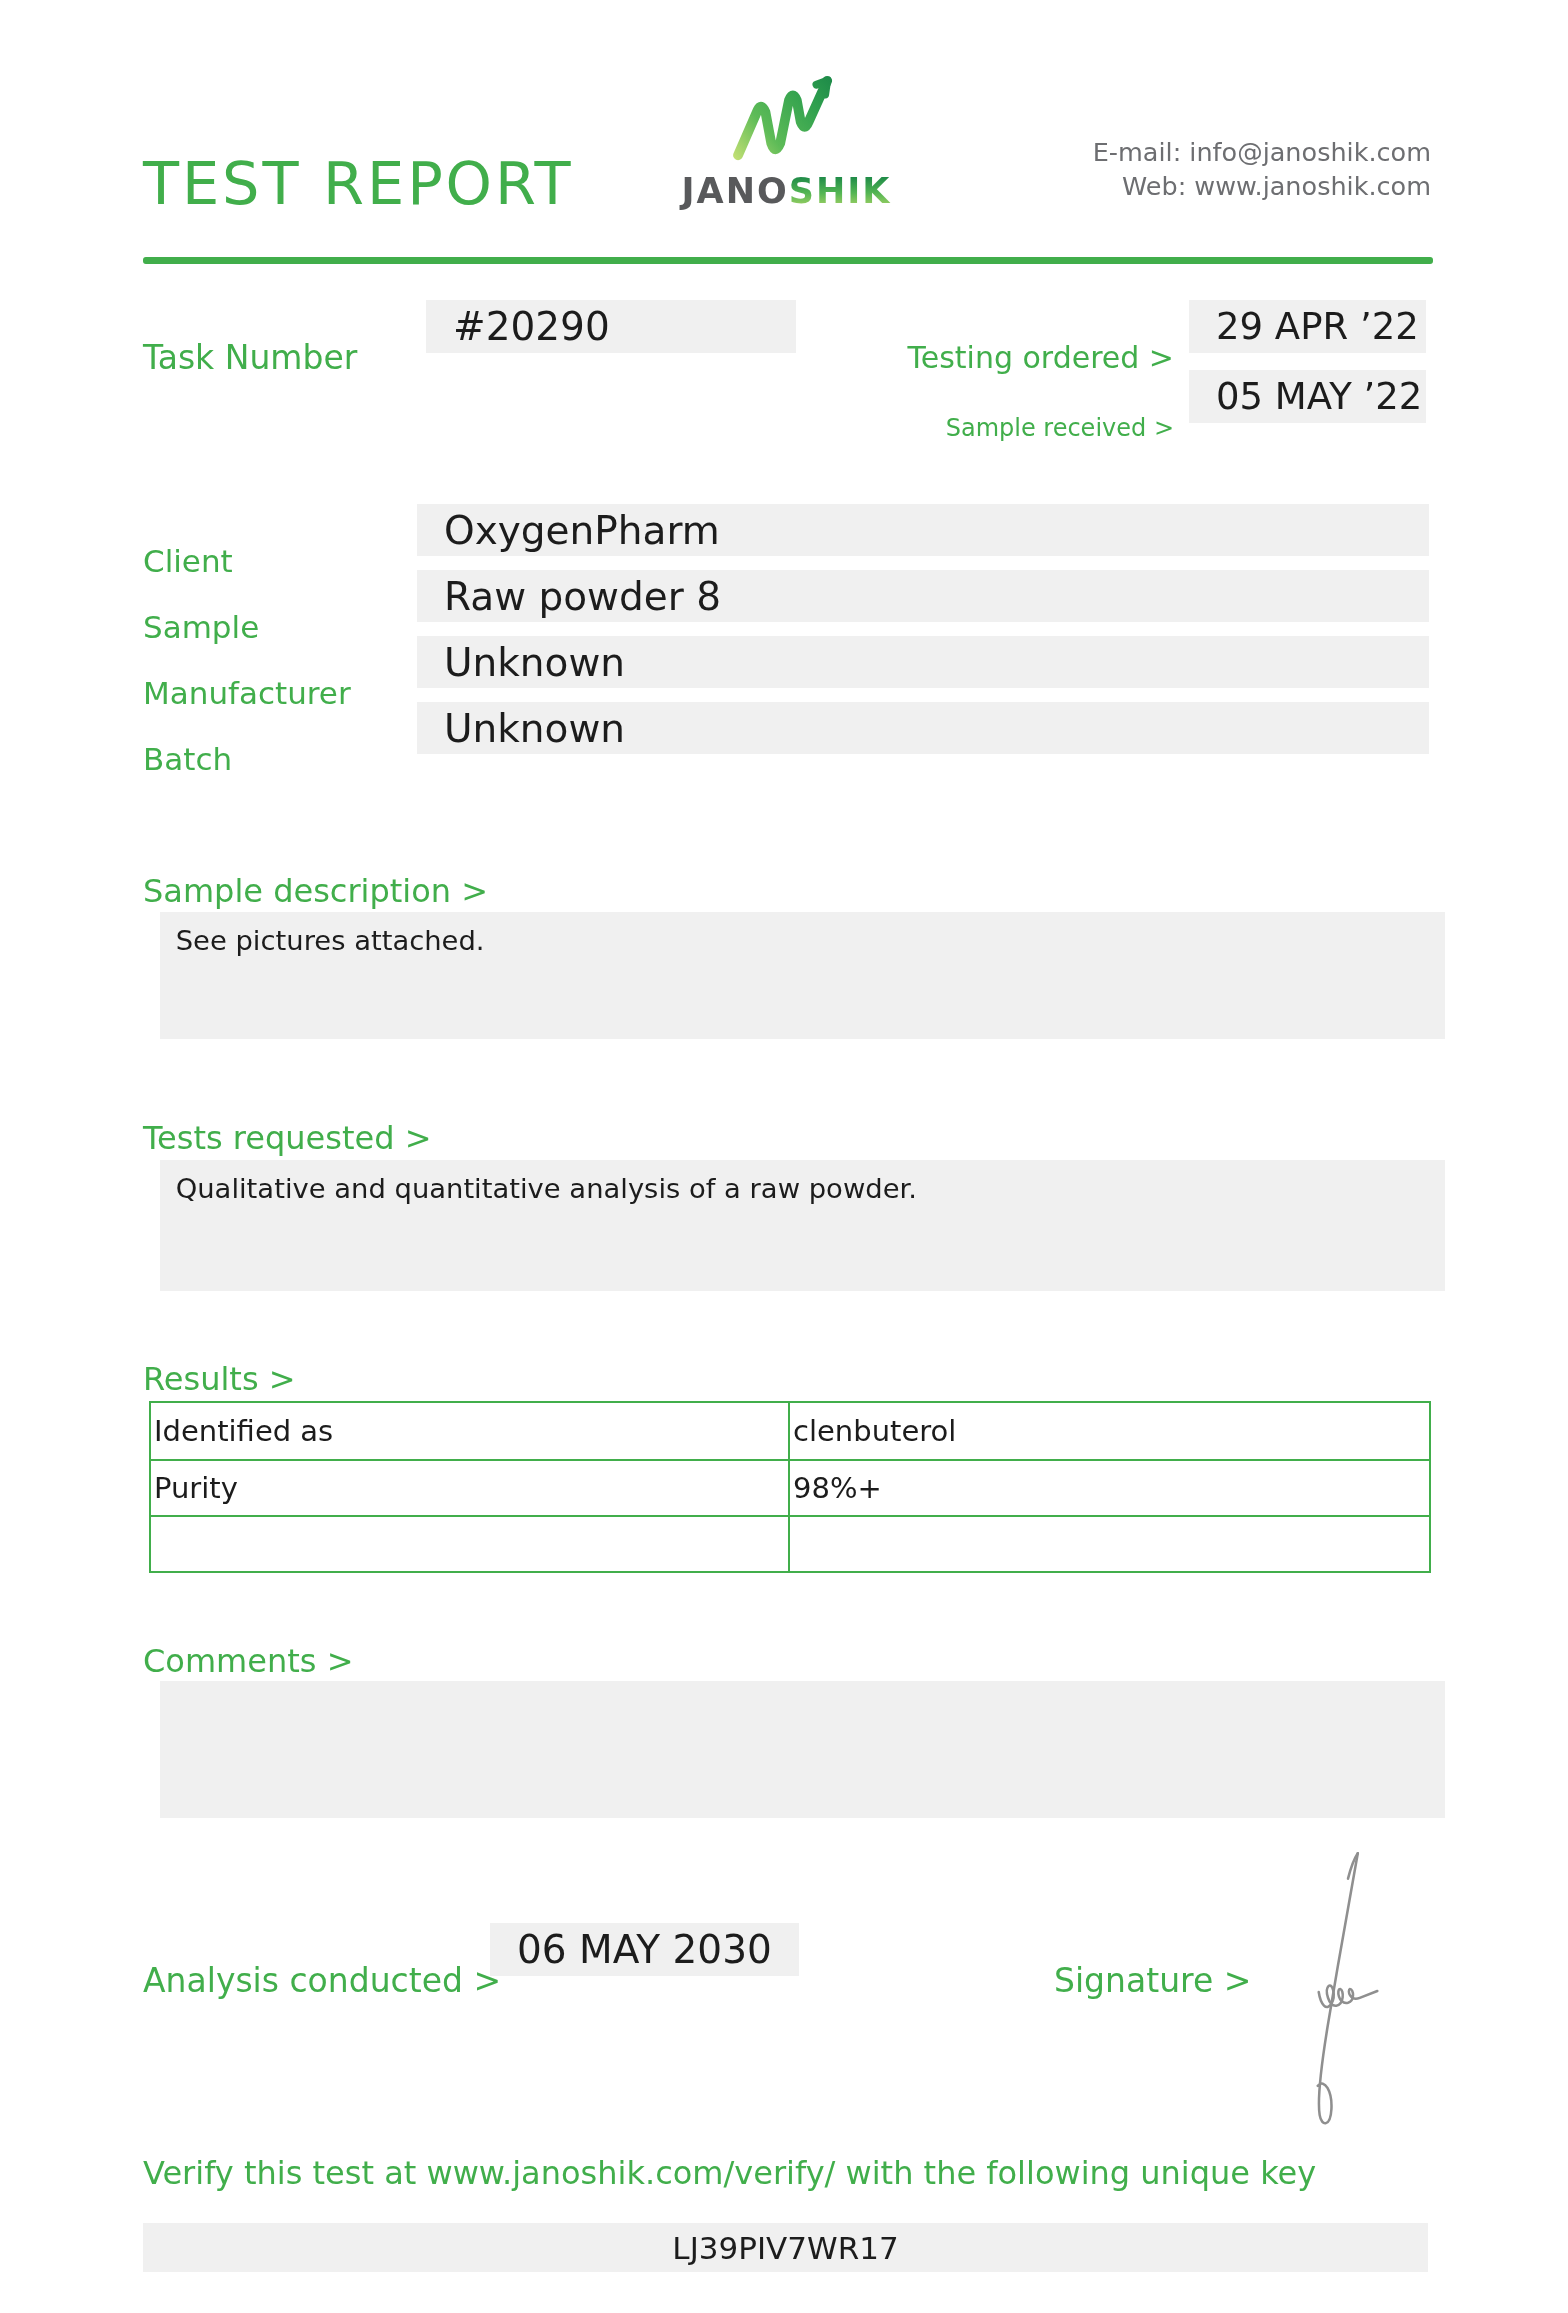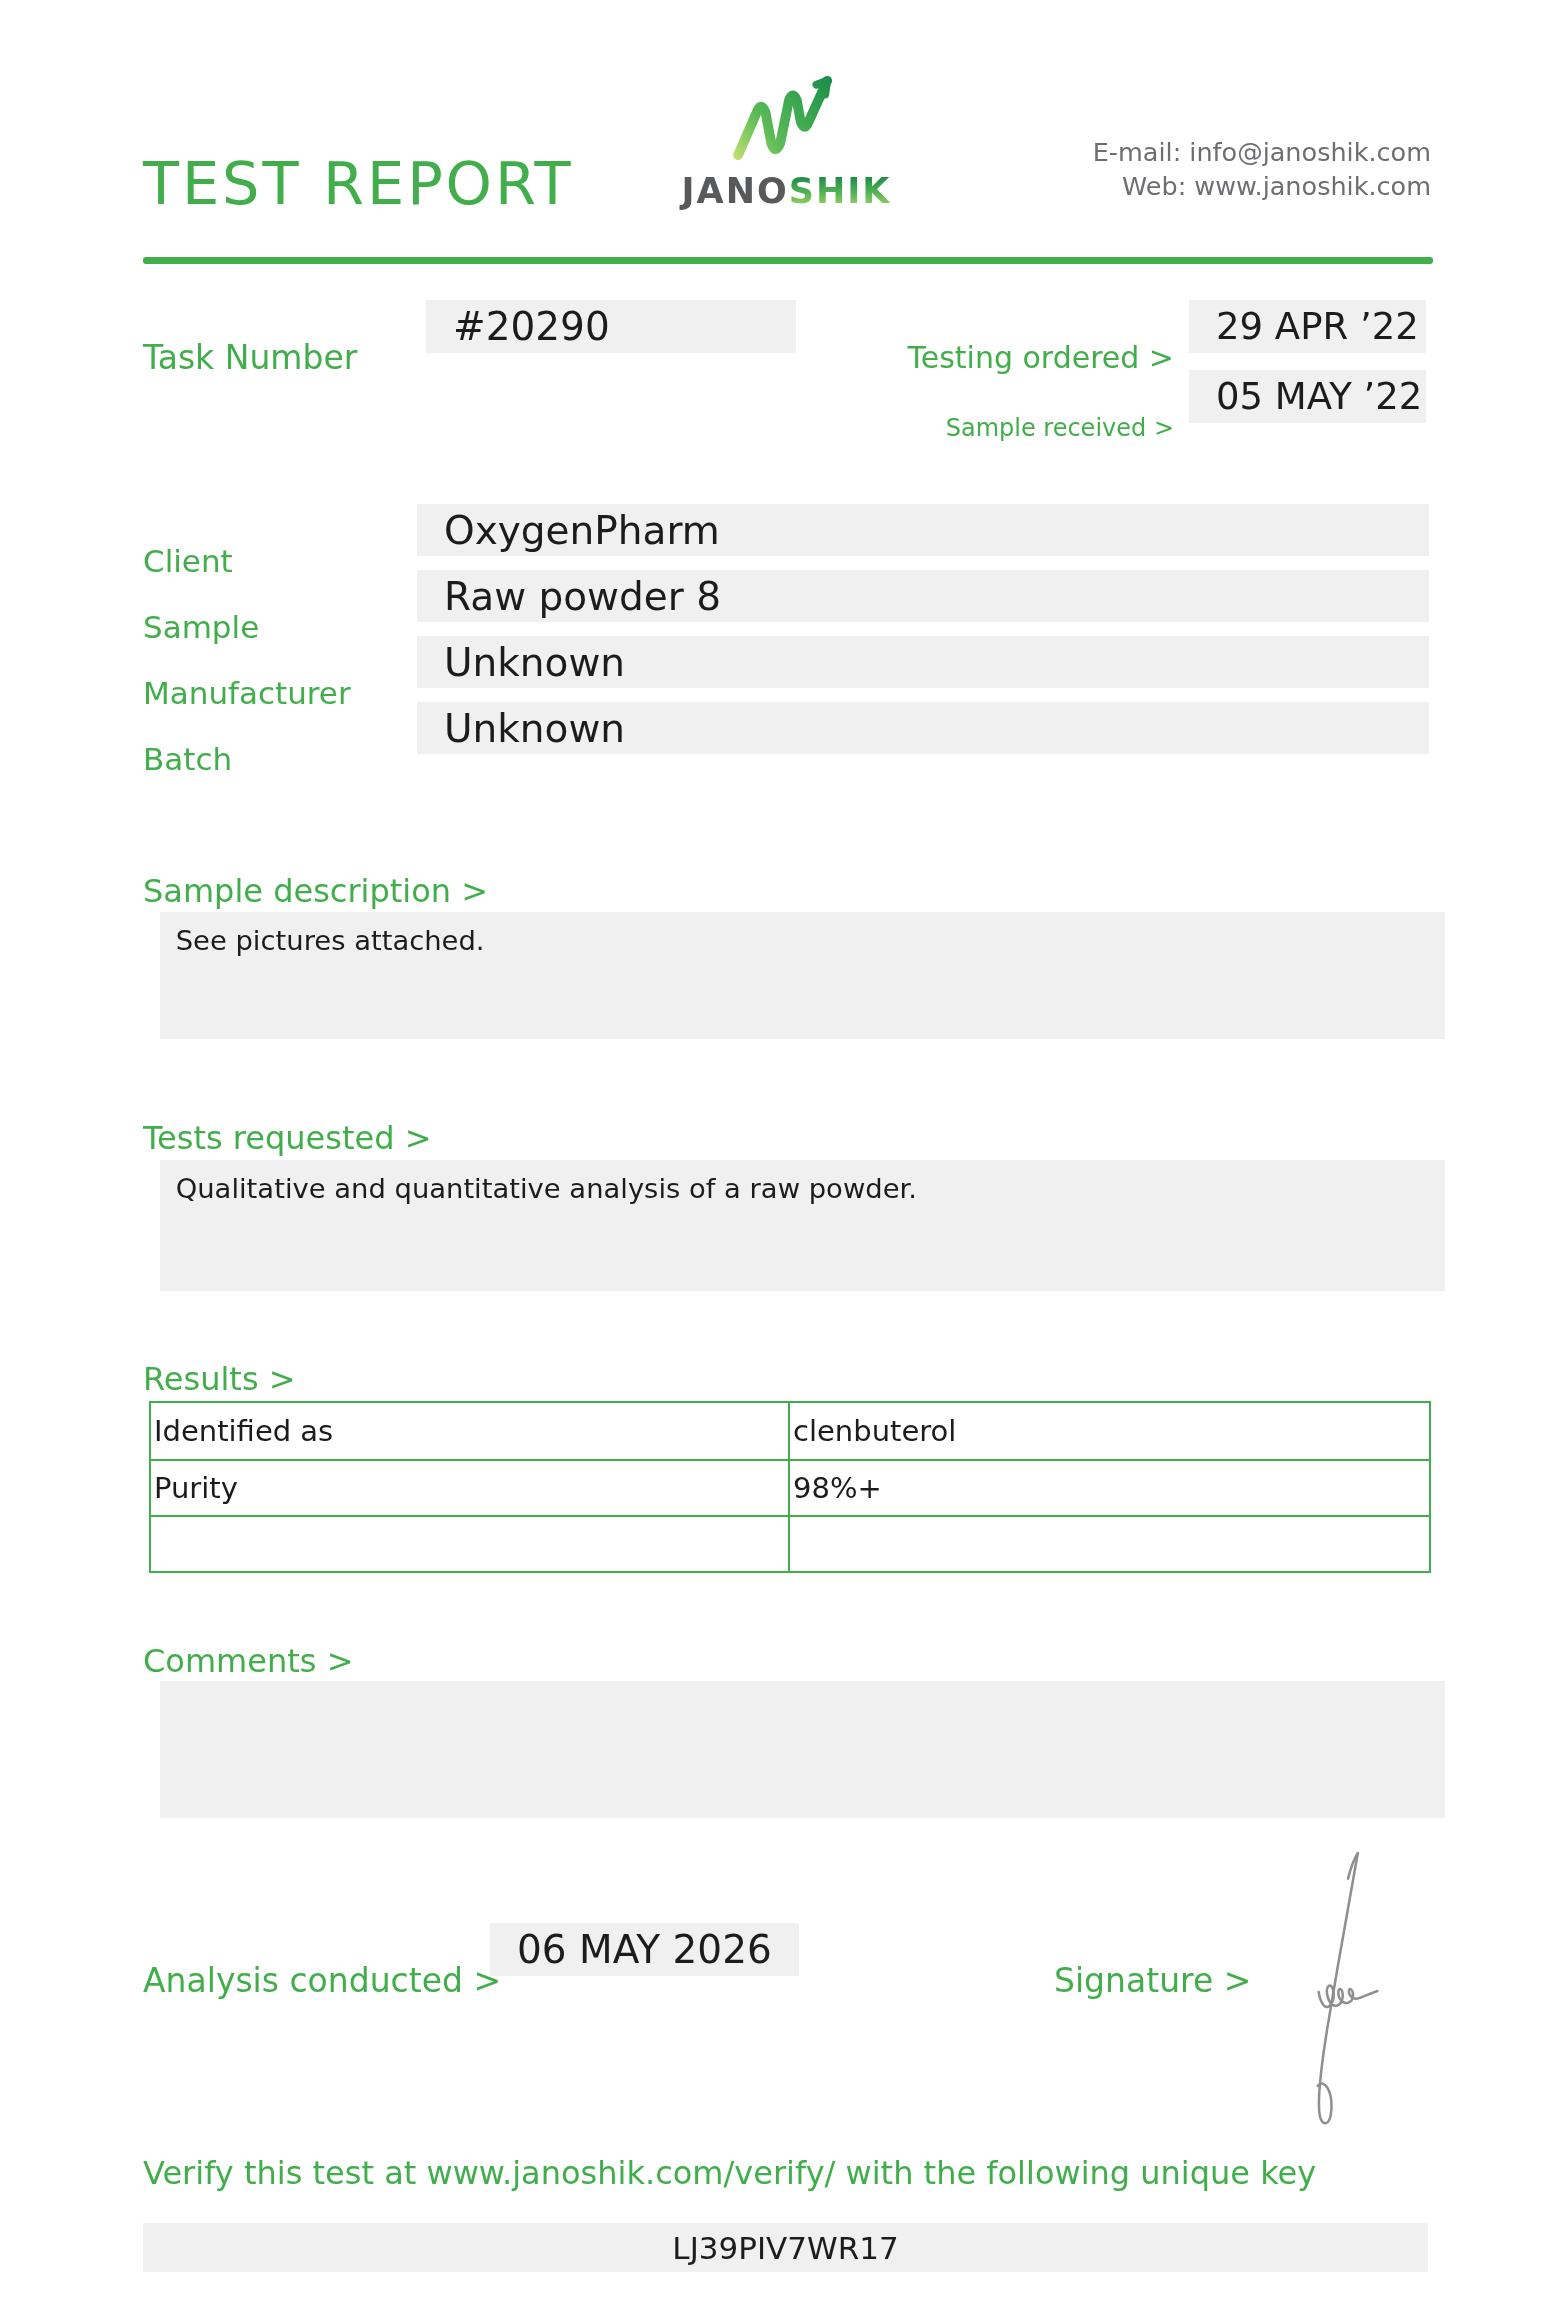--- a/index.html
+++ b/index.html
@@ -121,21 +121,21 @@
     <div class="cell c-name">Purity</div>
     <div class="cell">98%+</div>
     <div class="cell c-name"></div>
     <div class="cell"></div>
   </div>
 
   <div class="glabel" style="left:143px;top:1611px;font-size:32px;">Comments &gt;</div>
   <div class="section-box" style="top:1681px;height:137px;"><span></span></div>
 
   <div class="glabel row-center" style="left:143px;top:1923px;height:53px;font-size:33px;">Analysis conducted &gt;</div>
-  <div class="vbox big" style="left:490px;top:1923px;width:309px;height:53px;font-size:39px;">06 MAY 2026</div>
+  <div class="vbox big" style="left:490px;top:1923px;width:309px;height:53px;font-size:39px;">06 MAY 2030</div>
 
   <div class="glabel row-center" style="left:1054px;top:1923px;height:53px;font-size:33px;">Signature &gt;</div>
 
   <svg class="signature-svg" width="127" height="294" viewBox="0 0 130 300" fill="none" xmlns="http://www.w3.org/2000/svg">
     <g stroke="var(--sig_gray)" stroke-width="2.6" stroke-linecap="round" fill="none">
       <path d="M96 8 C90 40 76 120 66 180 C60 216 54 258 57 276 C59 288 68 288 69 270 C70 252 62 238 55 246"></path>
       <path d="M86 34 C89 22 92 14 96 8"></path>
       <path d="M56 150 C58 163 64 170 69 162 C74 154 70 140 66 144 C62 148 66 165 74 164 C82 163 82 148 78 147 C74 147 76 163 86 161 C93 159 92 147 88 147 C85 148 88 160 98 156 L116 149"></path>
     </g>
   </svg>

